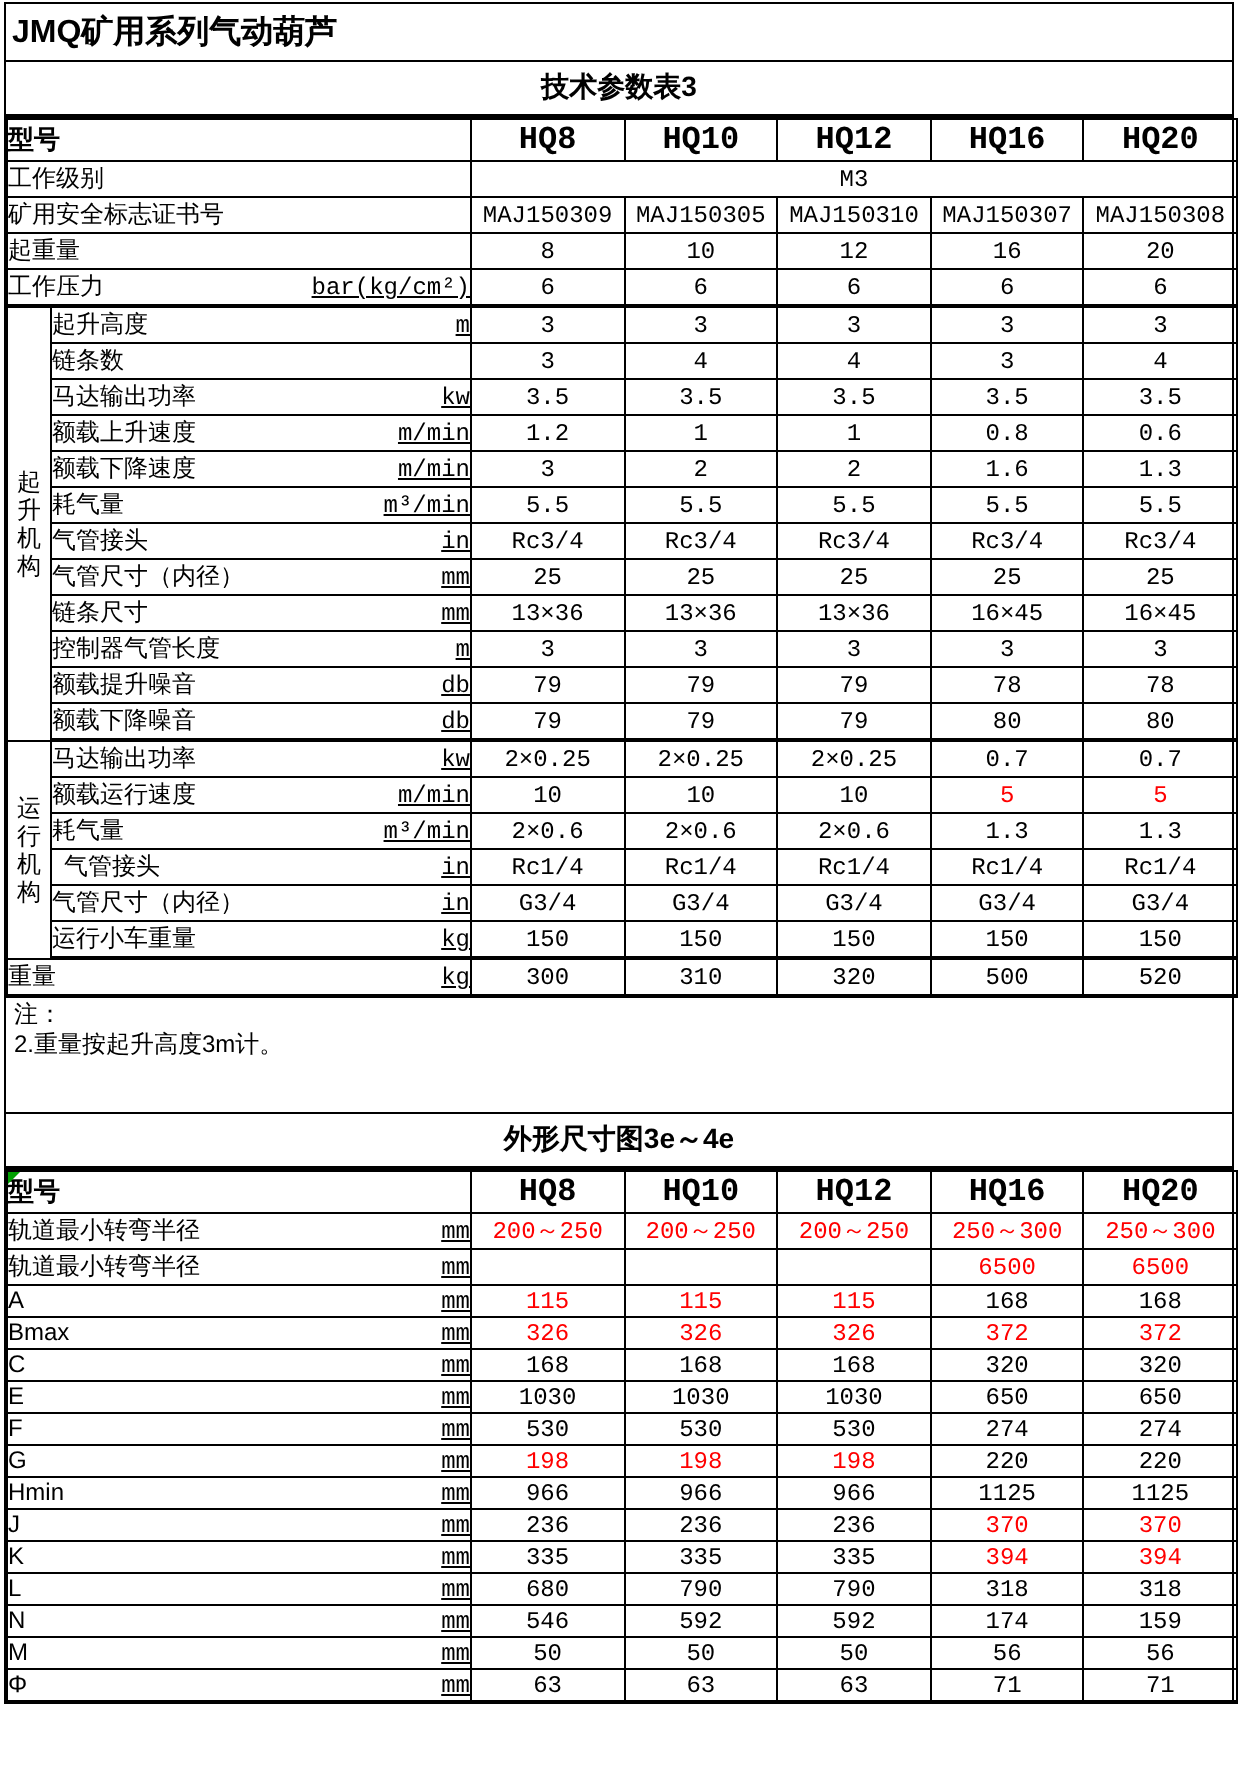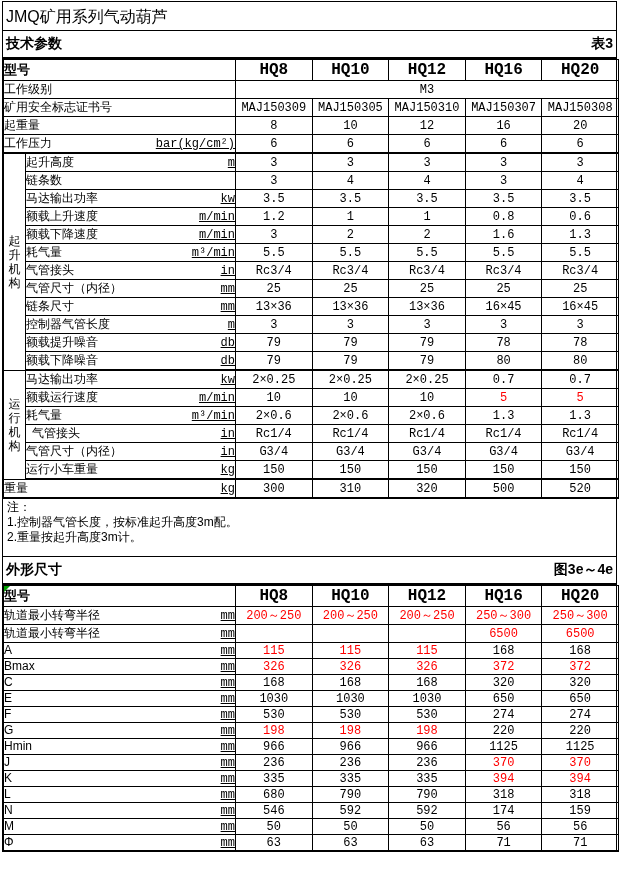--- a/index.html
+++ b/index.html
@@ -6,26 +6,26 @@
   html, body { margin: 0; padding: 0; background: #fff; }
   body {
     width: 619px; height: 896px; overflow: hidden;
     font-family: "Liberation Sans", "DejaVu Sans", sans-serif;
     color: #000;
   }
   .sheet { width: 615px; margin: 1px 2px 0 2px; border: 1px solid #000; border-bottom: none; background: #fff; }
 
   .title-row {
     height: 29px; line-height: 29px; padding: 0 3px;
-    font-size: 16px; font-weight: normal;
+    font-size: 16px; font-weight: bold;
     border-bottom: 1px solid #000;
   }
   .section-row {
     height: 28px; padding: 0 3px;
-    display: flex; justify-content: space-between; align-items: center;
+    display: flex; justify-content: center; align-items: center;
     font-size: 14px; font-weight: bold;
     border-bottom: 2px solid #000;
   }
 
   table.spec {
     width: 100%; border-collapse: collapse; table-layout: fixed;
     font-size: 12px;
   }
   table.spec th, table.spec td { border: 1px solid #000; padding: 0; overflow: hidden; white-space: nowrap; }
 
@@ -421,21 +421,20 @@
           <td class="val">310</td>
           <td class="val">320</td>
           <td class="val">500</td>
           <td class="val">520</td>
         </tr>
       </tbody>
   </table>
 
   <div class="notes">
     <div class="note-heading">注：</div>
-  <div class="note-line">1.控制器气管长度，按标准起升高度3m配。</div>
       <div class="note-line">2.重量按起升高度3m计。</div>
     </div>
 
   <div class="section-row">
     <span>外形尺寸</span>
     <span>图3e～4e</span>
   </div>
 
   <table class="spec" id="dims-table">
     <colgroup>

